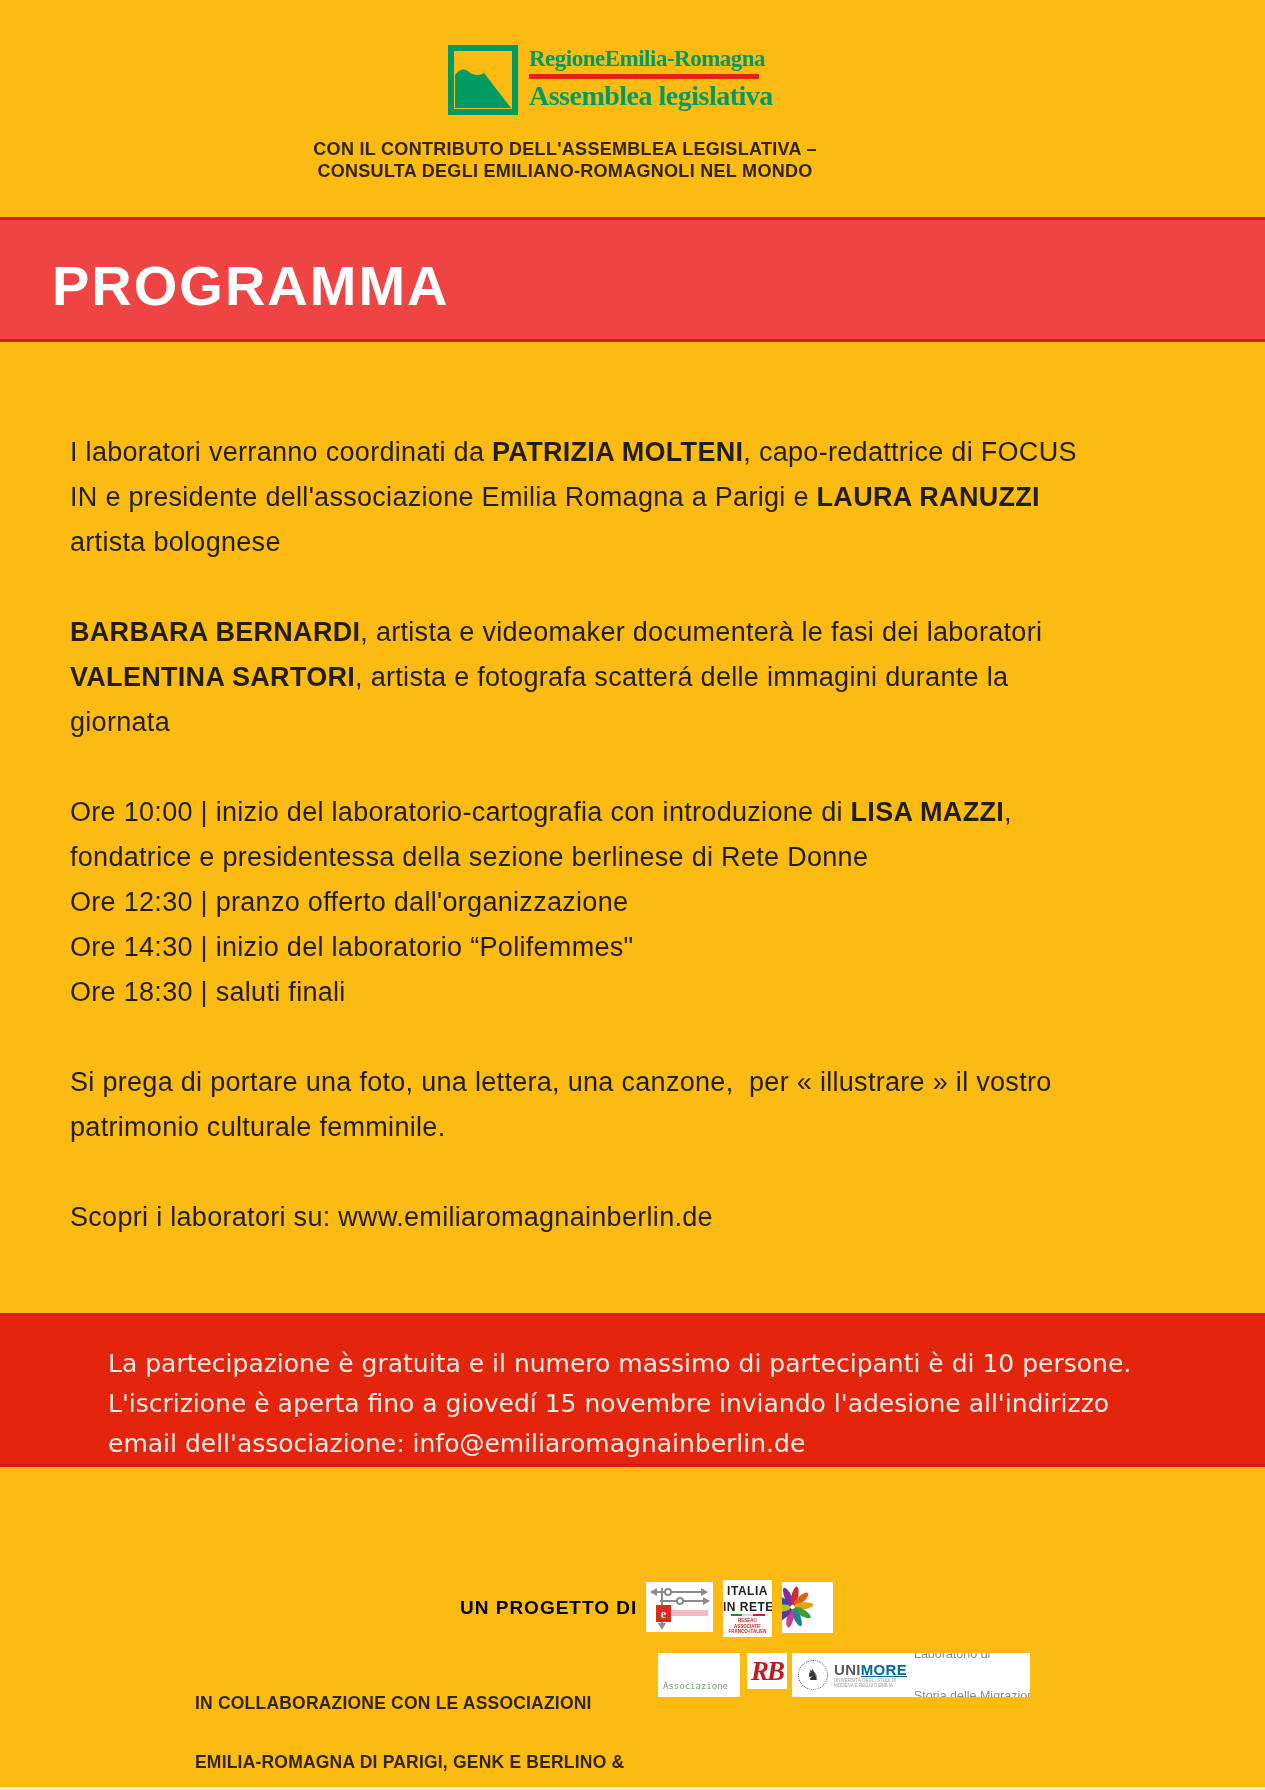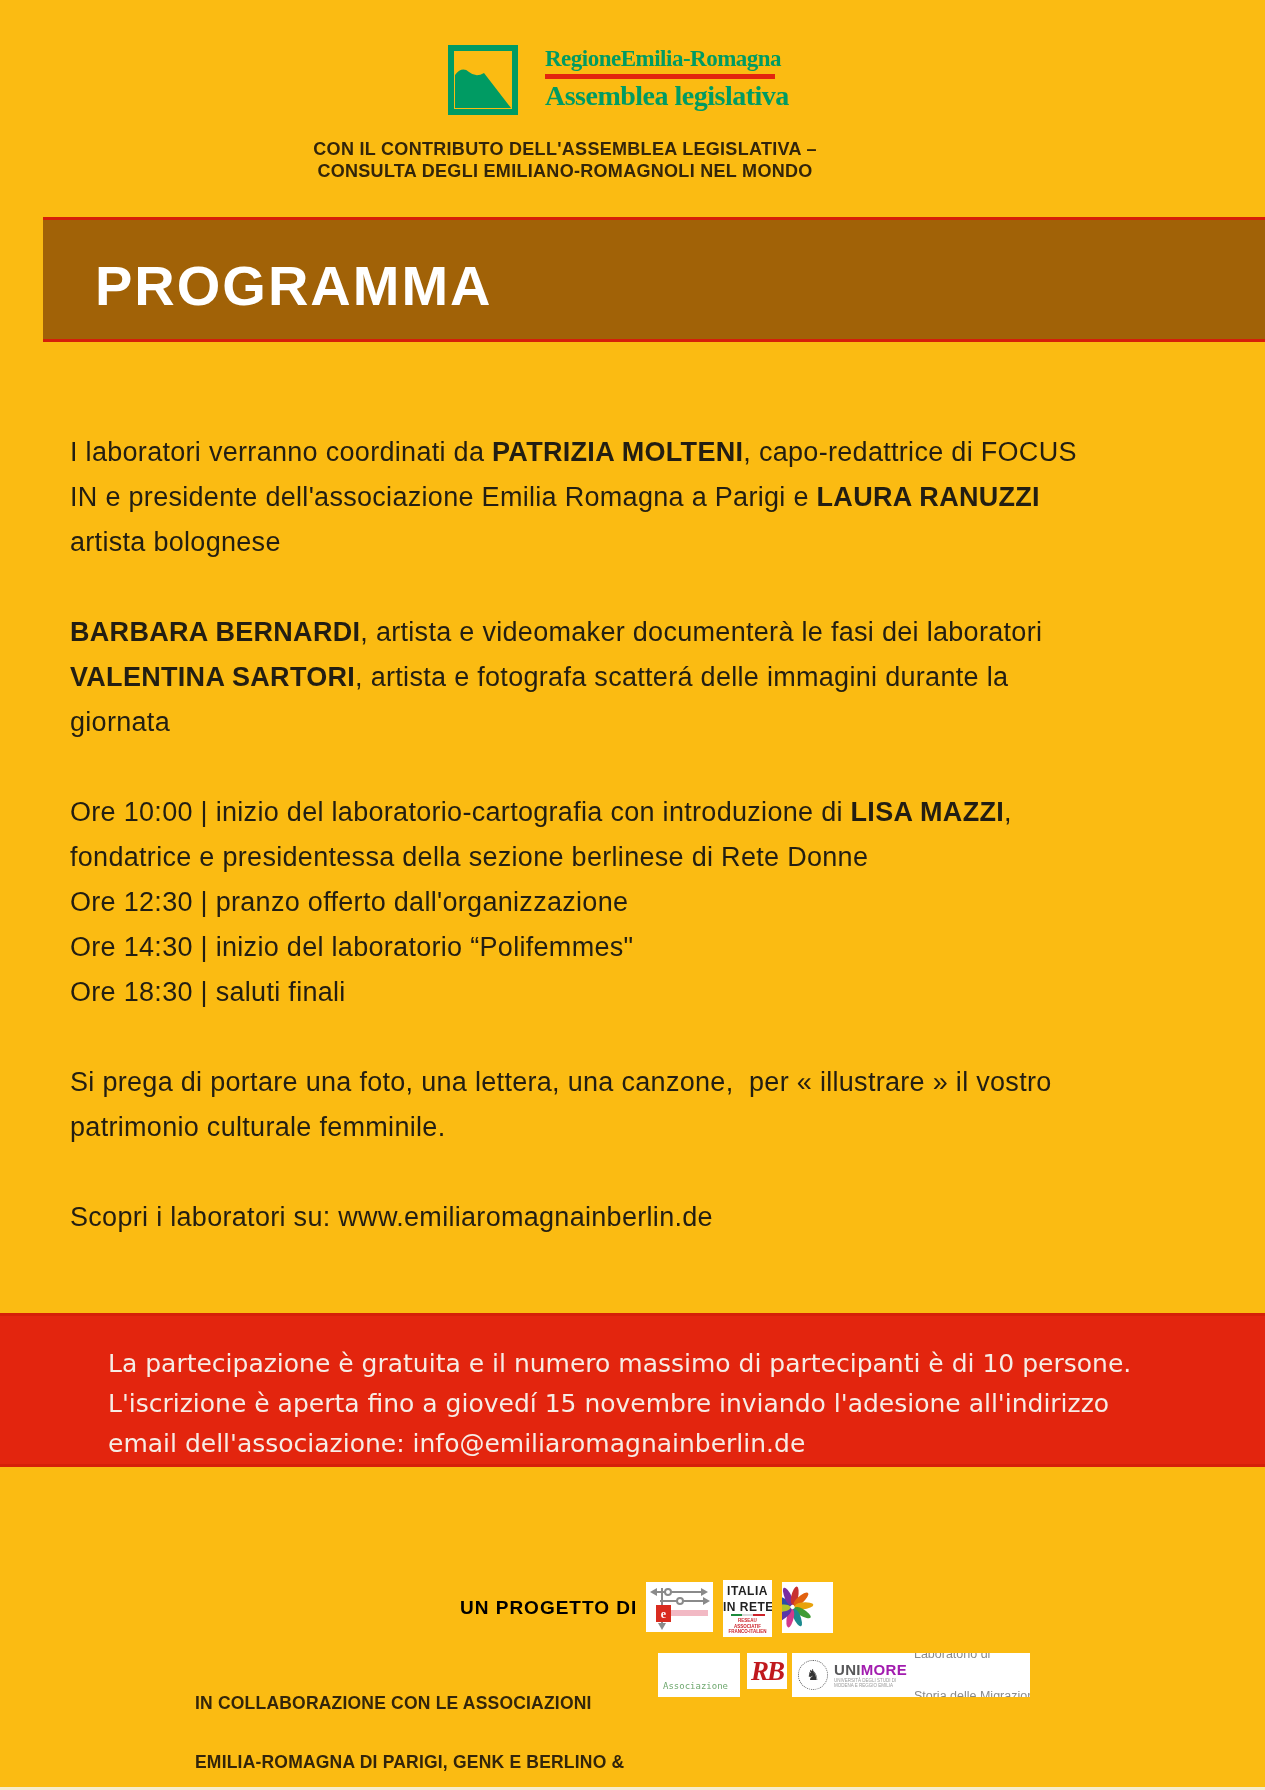--- a/index.html
+++ b/index.html
@@ -3,40 +3,40 @@
 <meta charset="utf-8">
 <style>
   html,body{margin:0;padding:0;background:#888;}
   .page{
     position:relative;width:1265px;height:1790px;margin:0 auto;
     background:#FBBB12;overflow:hidden;
     font-family:"Liberation Sans",sans-serif;
   }
   
   .header{position:relative;height:217px;}
-  .logo-row{position:absolute;left:448px;top:45px;display:flex;align-items:flex-start;gap:16px;}
+  .logo-row{position:absolute;left:448px;top:45px;display:flex;align-items:flex-start;}
   .region-mark{width:70px;height:70px;flex:0 0 auto;}
   .logo-text{margin-left:11px;padding-top:2px;}
   .logo-title{
     font-family:"Liberation Serif",serif;font-weight:700;color:#009B63;
     font-size:23px;line-height:24px;letter-spacing:-0.5px;white-space:pre;
   }
   .logo-rule{height:5px;background:#E3250E;width:230px;margin:3px 0 2px 0;}
   .logo-subtitle{
     font-family:"Liberation Serif",serif;font-weight:700;color:#009B63;
     font-size:28px;line-height:30px;letter-spacing:-0.5px;white-space:pre;
   }
   .contribution{
     position:absolute;left:0;top:138px;width:1130px;text-align:center;
     color:#33250A;font-weight:700;font-size:18px;line-height:22px;letter-spacing:0.3px;
   }
   
   .band1{
-    height:125px;background:#a16207;display:flex;align-items:center;
-    border-top:3px solid #D51F09;border-bottom:3px solid #D51F09;box-sizing:border-box;margin-left:43px;
+    height:125px;background:#ef4444;display:flex;align-items:center;
+    border-top:3px solid #D51F09;border-bottom:3px solid #D51F09;box-sizing:border-box;
   }
   .band1 .title{
     color:#FFFFFF;font-weight:700;font-size:56px;letter-spacing:2px;
     padding-left:52px;transform:translateY(6px);
   }
   
   .body-sec{height:971px;}
   .body-text{padding:88px 40px 0 70px;font-size:27px;line-height:45px;color:#231E12;letter-spacing:0.3px;}
   .para{margin-bottom:45px;}
   .bline{white-space:pre;}
@@ -81,21 +81,21 @@
   .box-rb{left:747px;top:186px;width:40px;height:36px;display:flex;align-items:center;justify-content:center;}
   .rb-text{font-family:"Liberation Serif",serif;font-weight:700;font-style:italic;color:#C0191E;font-size:27px;letter-spacing:-2px;}
   
   .box-unimore{left:792px;top:186px;width:238px;height:44px;display:flex;align-items:center;}
   .unimore-seal{
     width:28px;height:28px;border-radius:50%;border:1.5px dotted #555;margin-left:6px;
     display:flex;align-items:center;justify-content:center;color:#333;font-size:15px;flex:0 0 auto;
   }
   .unimore-word{margin-left:6px;flex:0 0 auto;}
   .unimore-name{font-weight:700;font-size:15px;line-height:16px;letter-spacing:0.3px;}
-  .uni{color:#58585A;}.more{color:#a21caf;}
+  .uni{color:#58585A;}.more{color:#0369a1;text-decoration:underline;}
   .unimore-sub{font-size:4.5px;line-height:5px;color:#9A9A9A;white-space:pre;}
   .unimore-right{margin-left:7px;color:#8A8A8A;font-size:12.5px;line-height:14px;white-space:pre;}
   .bottom-edge{position:absolute;left:0;bottom:0;width:100%;height:3px;background:#F6ECCB;}
 </style>
 </head>
 <body>
 
 <div class="page">
 
   <div class="header">

